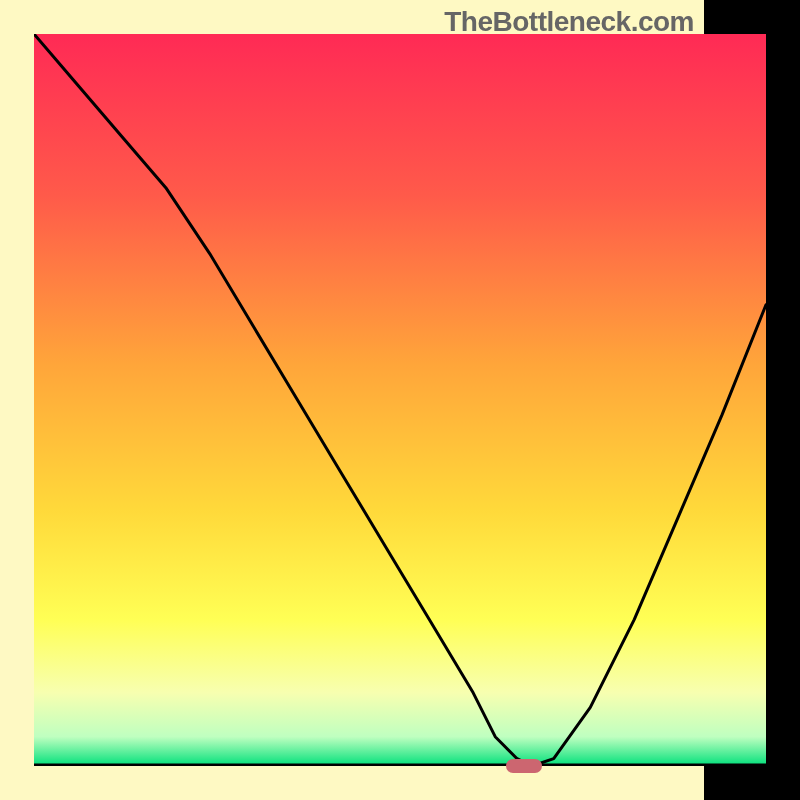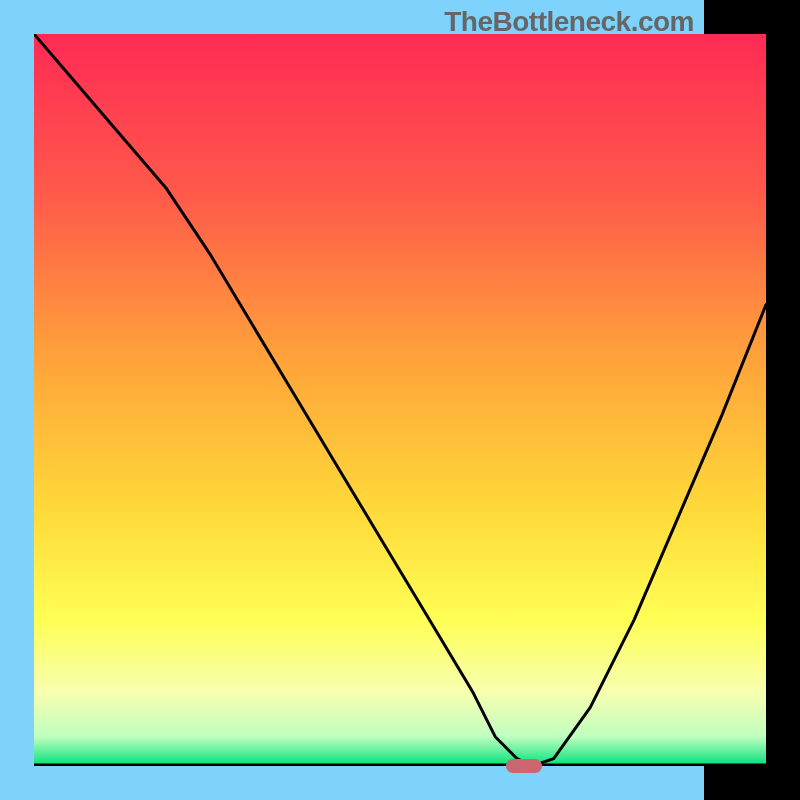--- a/index.html
+++ b/index.html
@@ -1,21 +1,21 @@
 <!DOCTYPE html>
 <html><head>
 <meta charset="utf-8">
 <style>
   * { margin: 0; padding: 0; box-sizing: border-box; }
   html, body { width: 800px; height: 800px; overflow: hidden; background: #000; }
   .frame {
     position: relative;
     width: 704px;
     height: 800px;
-    background: #7dd3fc;
+    background: #fef9c3;
   }
   .watermark {
     position: absolute;
     top: 6px;
     right: 10px;
     font-family: Arial, Helvetica, sans-serif;
     font-size: 28px;
     font-weight: 600;
     color: #666;
     letter-spacing: -0.5px;

